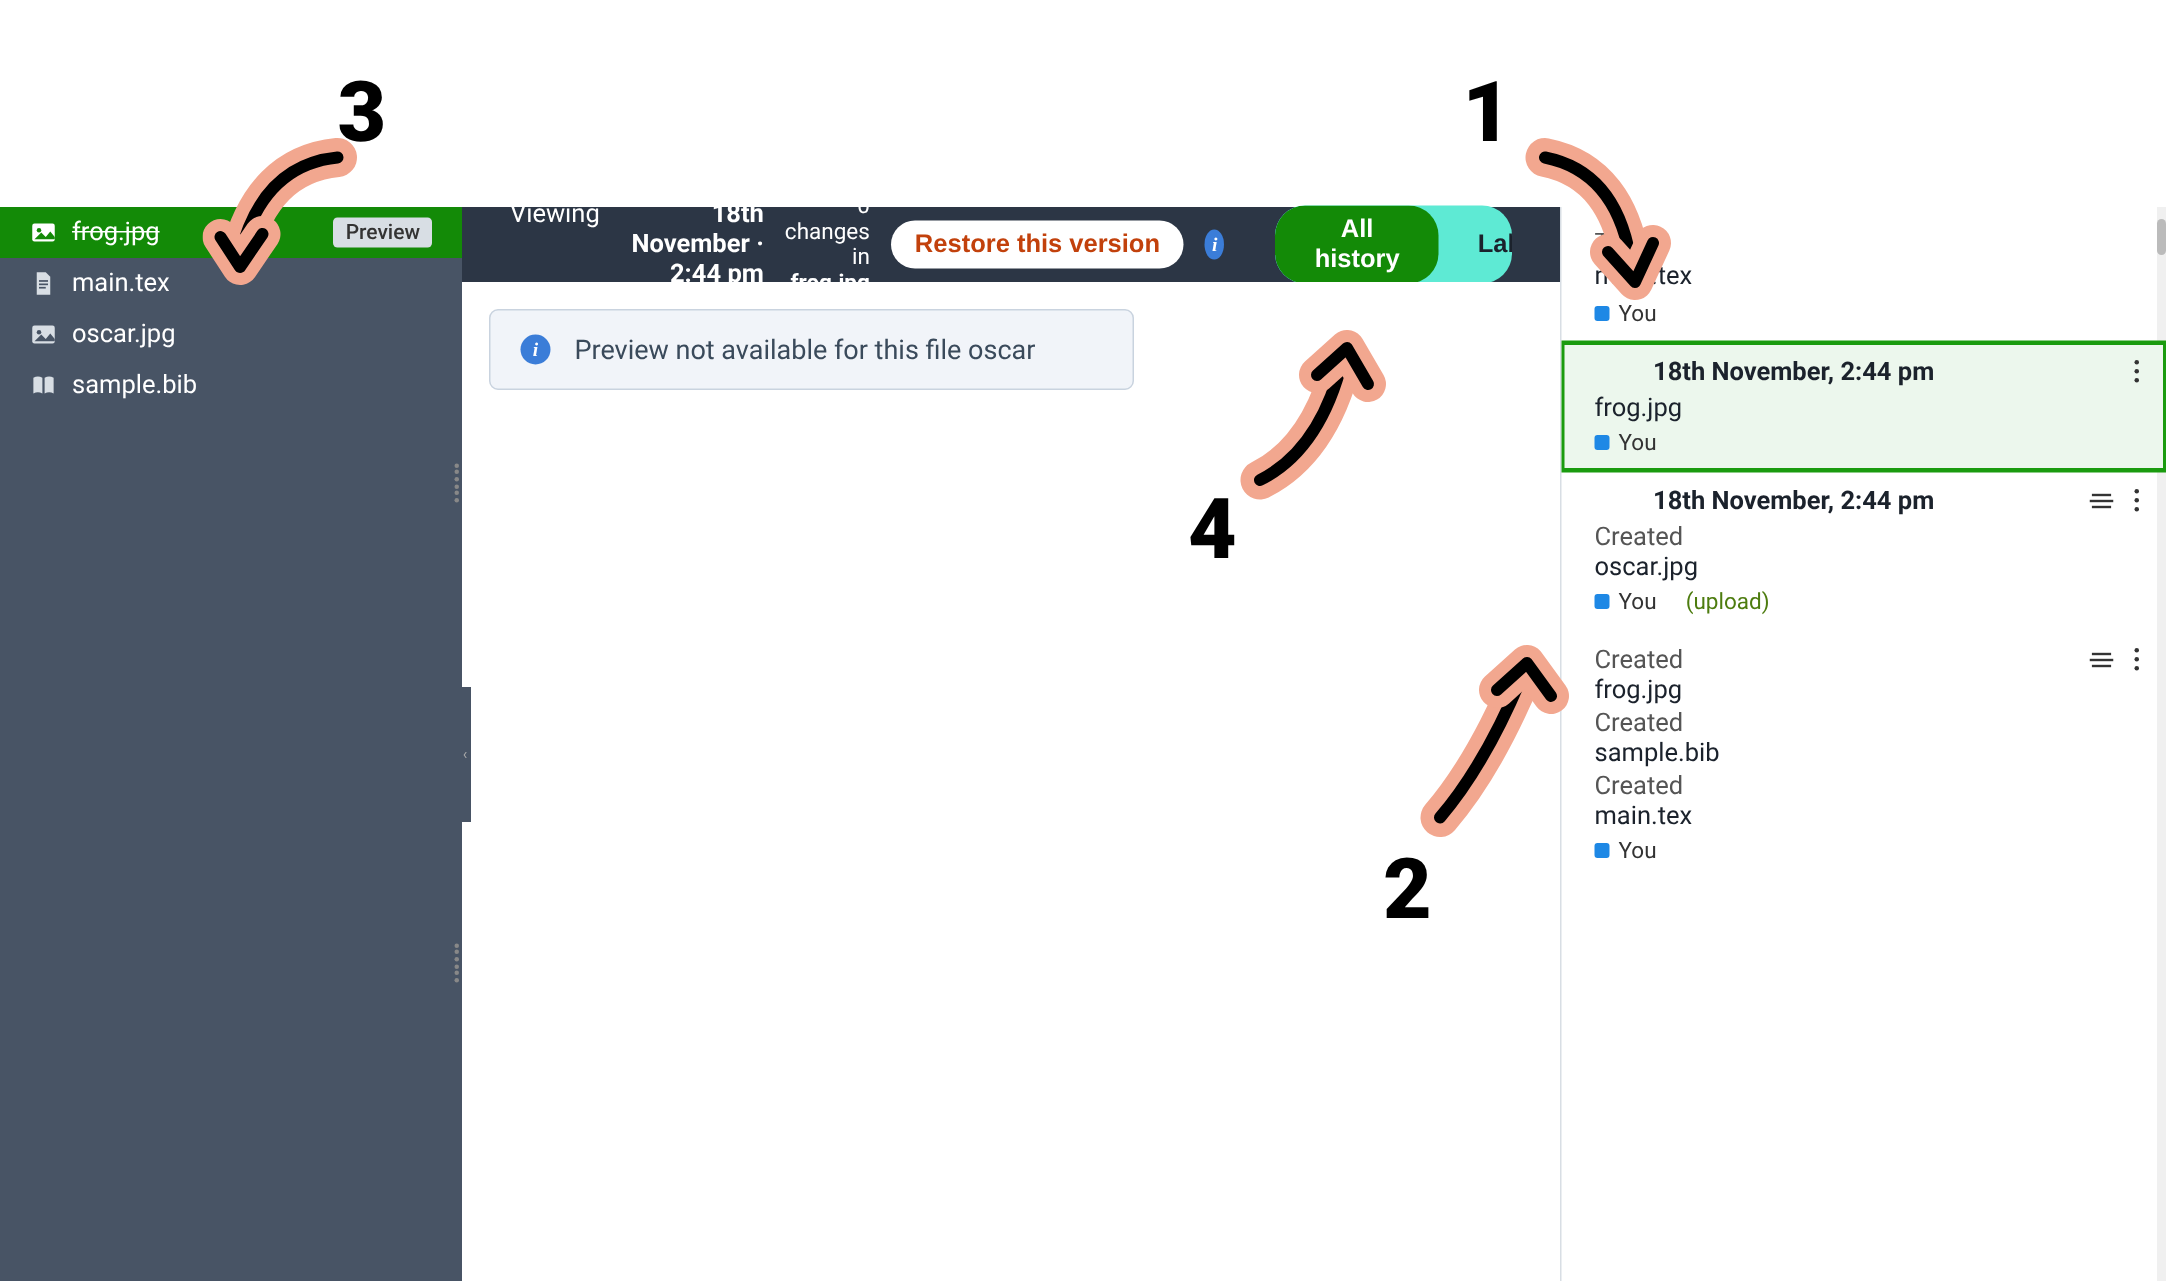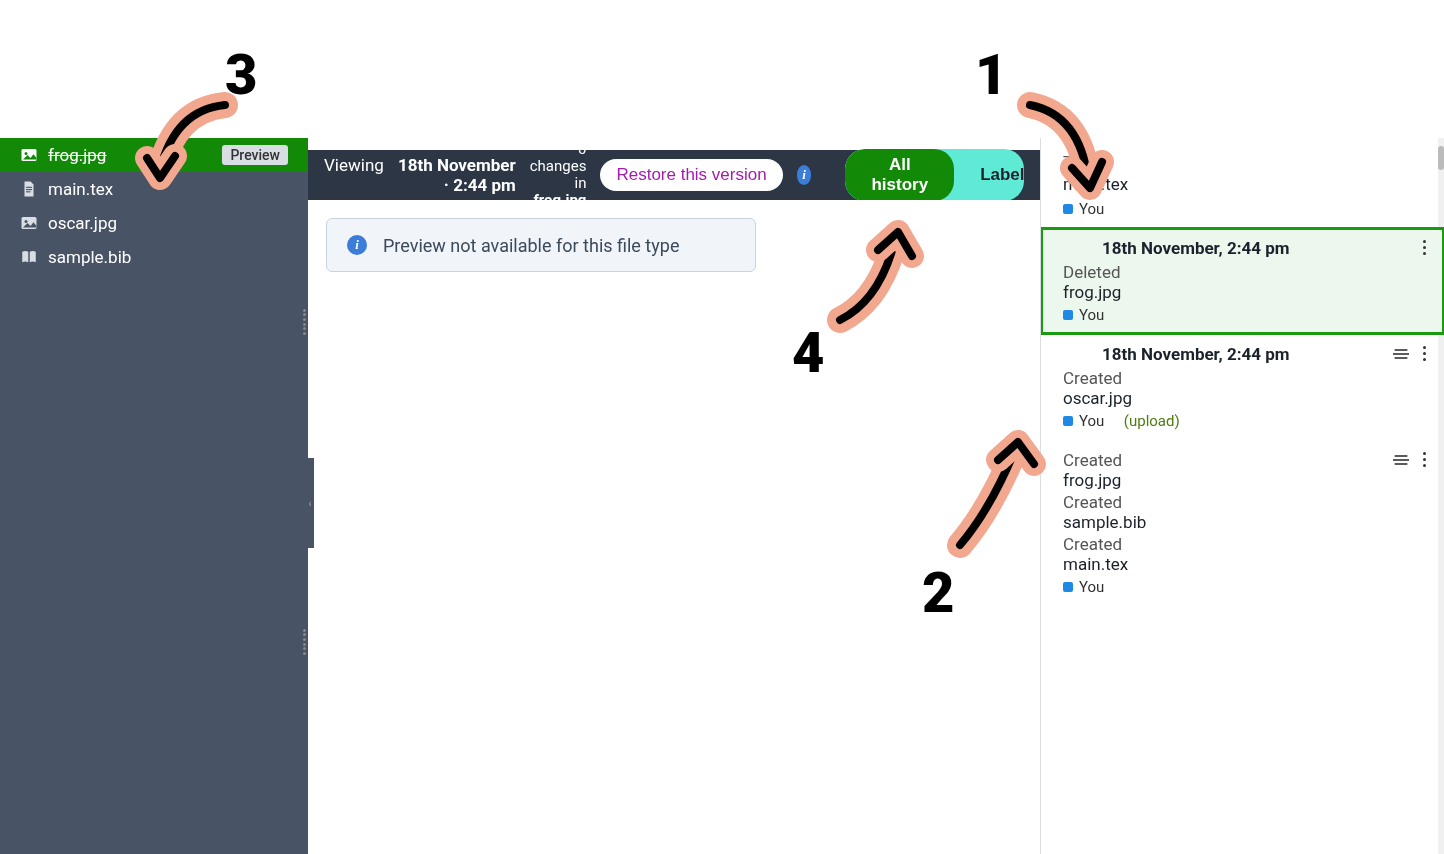--- a/index.html
+++ b/index.html
@@ -34,26 +34,26 @@
   .file-item .name.strike { text-decoration: line-through; }
   .badge { background: #d8dee4; color: #333; font-size: 14px; padding: 2px 8px; border-radius: 3px; font-weight: 500; }
   .drag-dots { position: absolute; right: 0; top: 170px; width: 7px; height: 28px; display: flex; flex-direction: column; justify-content: space-around; align-items: center; }
   .drag-dots span { width: 3px; height: 3px; background: #888; border-radius: 50%; }
   .collapse-handle { position: absolute; right: -6px; top: 320px; width: 8px; height: 90px; background: #485465; display:flex; align-items:center; justify-content:center; color:#aaa; font-size:10px;}
   .drag-dots2 { position: absolute; right: 0; top: 490px; width: 7px; height: 28px; display: flex; flex-direction: column; justify-content: space-around; align-items: center; }
   .drag-dots2 span { width: 3px; height: 3px; background: #888; border-radius: 50%; }
 
   
   .center { flex: 1; display: flex; flex-direction: column; min-width: 0; }
-  .toolbar { height: 50px; background: #2c3645; color: #fff; display: flex; align-items: center; padding: 0 16px; gap: 14px; font-size: 17px; margin-top: 12px; }
+  .toolbar { height: 50px; background: #2c3645; color: #fff; display: flex; align-items: center; padding: 0 32px; gap: 14px; font-size: 17px; }
   .toolbar .viewing { display: flex; gap: 5px; align-items: baseline; }
   .toolbar .viewing b { font-weight: 700; text-align: right; }
   .toolbar .changes { margin-left: auto; text-align: right; line-height: 1.15; font-size: 15px; }
   .toolbar .changes b { font-weight: 700; }
-  .restore-btn { background: #fff; color: #a21caf; border: none; border-radius: 20px; padding: 6px 16px; font-size: 17px; font-weight: 400; cursor: pointer; white-space: nowrap; }
+  .restore-btn { background: #fff; color: #c2410c; border: none; border-radius: 20px; padding: 6px 16px; font-size: 17px; font-weight: 700; cursor: pointer; white-space: nowrap; }
   .info-icon { width: 20px; height: 20px; border-radius: 50%; background: #3b7dd8; color:#fff; display:flex; align-items:center; justify-content:center; font-size:13px; font-weight:700; font-style: italic; font-family: serif;}
   .tab-switch { display: flex; background: #5eead4; border-radius: 20px; overflow: hidden; margin-left: 20px; }
   .tab-switch button { border: none; padding: 6px 26px; font-size: 17px; font-weight: 600; cursor: pointer; background: transparent; color: #1b222c; }
   .tab-switch button.active { background: #138a07; color: #fff; border-radius: 20px; }
 
   .preview-area { flex: 1; background: #fff; padding: 18px; display: flex; }
   .preview-box { flex: 0 1 430px; height: 54px; border: 1px solid #c9d3df; border-radius: 6px; background: #f1f4f9; display: flex; align-items: center; gap: 16px; padding: 0 20px; color: #3a4a5b; font-size: 18px; }
   .preview-box .icon { width: 20px; height: 20px; border-radius: 50%; background: #3b7dd8; color:#fff; display:flex; align-items:center; justify-content:center; font-size:13px; font-weight:700; font-style: italic; font-family: serif;}
 
   
@@ -184,21 +184,21 @@
         <button class="restore-btn">Restore this version</button>
         <div class="info-icon">i</div>
         <div class="tab-switch">
           <button class="active">All history</button>
           <button>Labels</button>
         </div>
       </div>
       <div class="preview-area">
         <div class="preview-box">
           <div class="icon">i</div>
-          <span>Preview not available for this file type</span>
+          <span>Preview not available for this file oscar</span>
         </div>
       </div>
     </div>
 
     <div class="history">
       <div class="scrollbar-hint"></div>
       <div class="scrollbar-thumb"></div>
       <div class="group-label">Today</div>
       <div class="group-file">main.tex</div>
       <div class="author">
@@ -208,21 +208,20 @@
 
       <div class="entry selected">
         <div class="entry-icons">
           <div class="dots">
               <span></span>
               <span></span>
               <span></span>
             </div>
         </div>
         <div class="time">18th November, 2:44 pm</div>
-        <div class="action">Deleted</div>
         <div class="file">frog.jpg</div>
         <div class="author2">
             <span class="dot"></span>
             <span>You</span>
           </div>
       </div>
 
       <div class="entry">
         <div class="entry-icons">
           <svg class="compare" viewBox="0 0 20 16">

